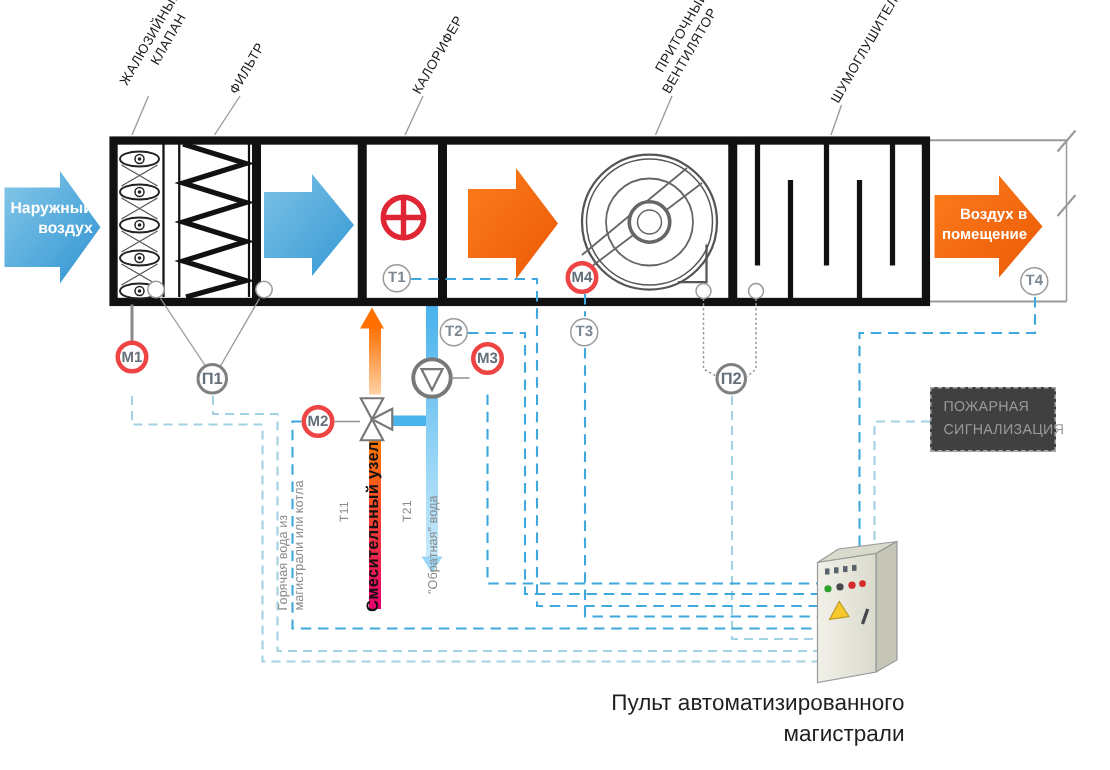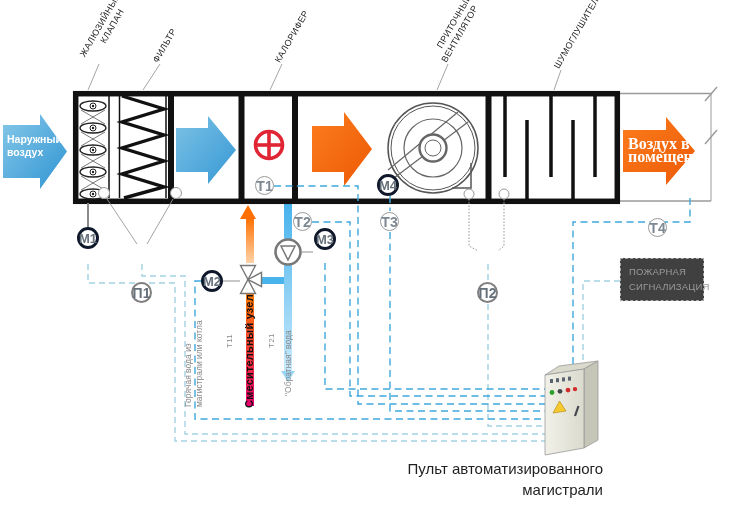--- a/index.html
+++ b/index.html
@@ -19,25 +19,25 @@
   .vwrap .txt{position:absolute;left:0;bottom:0;transform-origin:0 100%;
       transform:rotate(-90deg);white-space:nowrap;}
   .pipelabel{font-size:8.5px;line-height:11px;color:#8a8a8a;}
   .pipetag{font-size:8px;color:#8a8a8a;letter-spacing:.3px;}
   .mixtitle{font-size:11px;font-weight:bold;color:#101010;letter-spacing:.2px;}
 
   
   .sensor{position:absolute;background:#fff;border-radius:50%;
       display:flex;align-items:center;justify-content:center;
       font-weight:bold;color:#66707a;}
-  .sensor.m{width:16px;height:16px;border:3px solid #0f172a;font-size:13px;}
-  .sensor.p{width:17px;height:17px;border:2.4px solid #808080;font-size:14px;margin-top:40px;}
-  .sensor.t{width:17px;height:17px;border:1.3px solid #9a9a9a;font-size:14px;color:#7d8892;}
-
-  .arrowtext{position:absolute;color:#fff;font-weight:bold;font-size:10.5px;line-height:13px;}
+  .sensor.m{width:16px;height:16px;border:3px solid #ef4444;font-size:10px;}
+  .sensor.p{width:17px;height:17px;border:2.4px solid #808080;font-size:11px;}
+  .sensor.t{width:17px;height:17px;border:1.3px solid #9a9a9a;font-size:10px;color:#7d8892;}
+
+  .arrowtext{position:absolute;color:#fff;font-weight:bold;font-size:10.5px;line-height:13px;text-align:right;}
 
   .firebox{position:absolute;left:620px;top:258px;width:84px;height:43px;
       border:1px dashed #a8a8a8;background:#404040;box-sizing:border-box;
       padding:6px 0 0 8px;font-size:9.5px;line-height:14.5px;color:#9a9a9a;letter-spacing:.2px;}
 
   .caption{position:absolute;left:368px;top:458px;width:235px;text-align:right;
       font-size:15px;line-height:21px;color:#1f1f1f;}
 </style>
 </head>
 <body>
@@ -241,21 +241,21 @@
     </g>
     <polygon points="553,413 566,411 559.5,401" fill="#f6c92e" stroke="#b8901a" stroke-width="0.7"></polygon>
     <line x1="575" y1="416" x2="578.5" y2="406" stroke="#44484e" stroke-width="2.2"></line>
   </g>
 </svg>
 
 <div class="arrowtext" style="left:7px;top:133px;">
   <div>Наружный</div>
       <div>воздух</div>
 </div>
-<div class="arrowtext" style="left:628px;top:137px;font-size:16px;font-family:Liberation Serif, serif;">
+<div class="arrowtext" style="left:628px;top:137px;font-size:10px;">
   <div>Воздух в</div>
       <div>помещение</div>
 </div>
 
 <div class="toplabel" style="left:96px;top:64px;">
   <div class="txt">
         <div>ЖАЛЮЗИЙНЫЙ</div>
         <div class="indent">КЛАПАН</div>
       </div>
 </div>
@@ -295,21 +295,21 @@
     </div>
 <div class="sensor t" style="left:255px;top:176px;">
       <span>Т1</span>
     </div>
 <div class="sensor t" style="left:293px;top:212px;">
       <span>Т2</span>
     </div>
 <div class="sensor t" style="left:380px;top:212px;align-items:center;">
       <span>Т3</span>
     </div>
-<div class="sensor t" style="left:648px;top:178px;margin-top:40px;">
+<div class="sensor t" style="left:680px;top:178px;">
       <span>Т4</span>
     </div>
 
 <div class="vwrap" style="left:205px;top:407px;">
   <div class="txt pipelabel">
         <div>Горячая вода из</div>
         <div>магистрали или котла</div>
       </div>
 </div>
 <div class="vwrap" style="left:234px;top:348px;">

